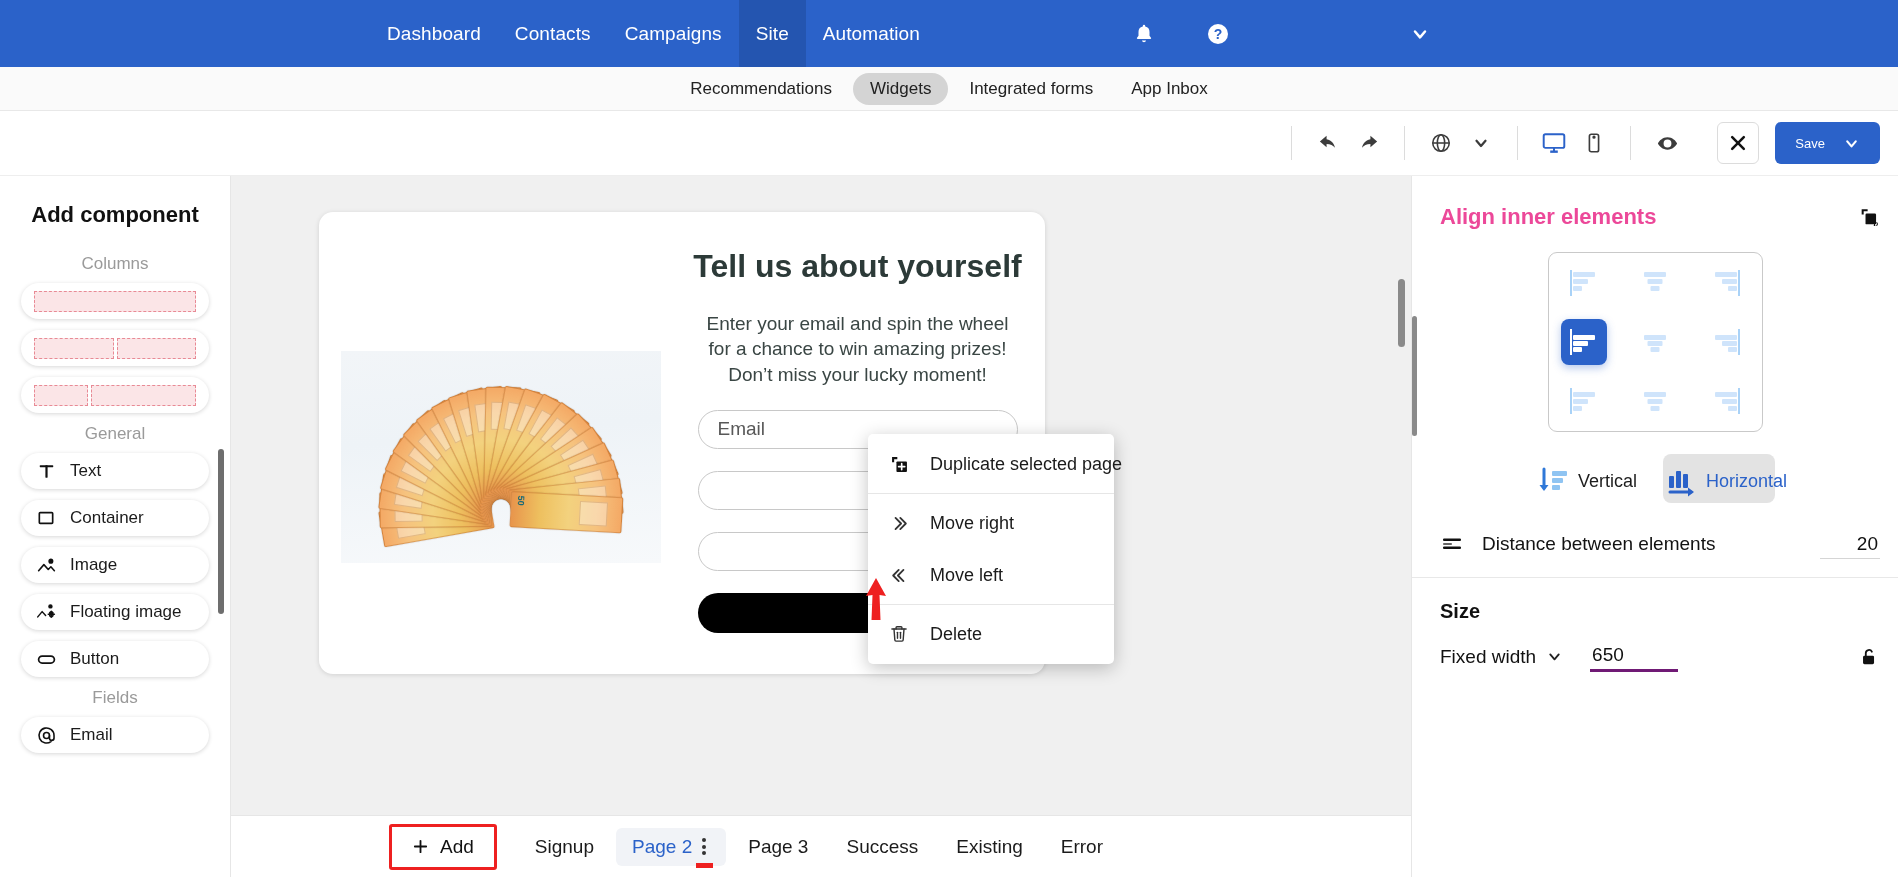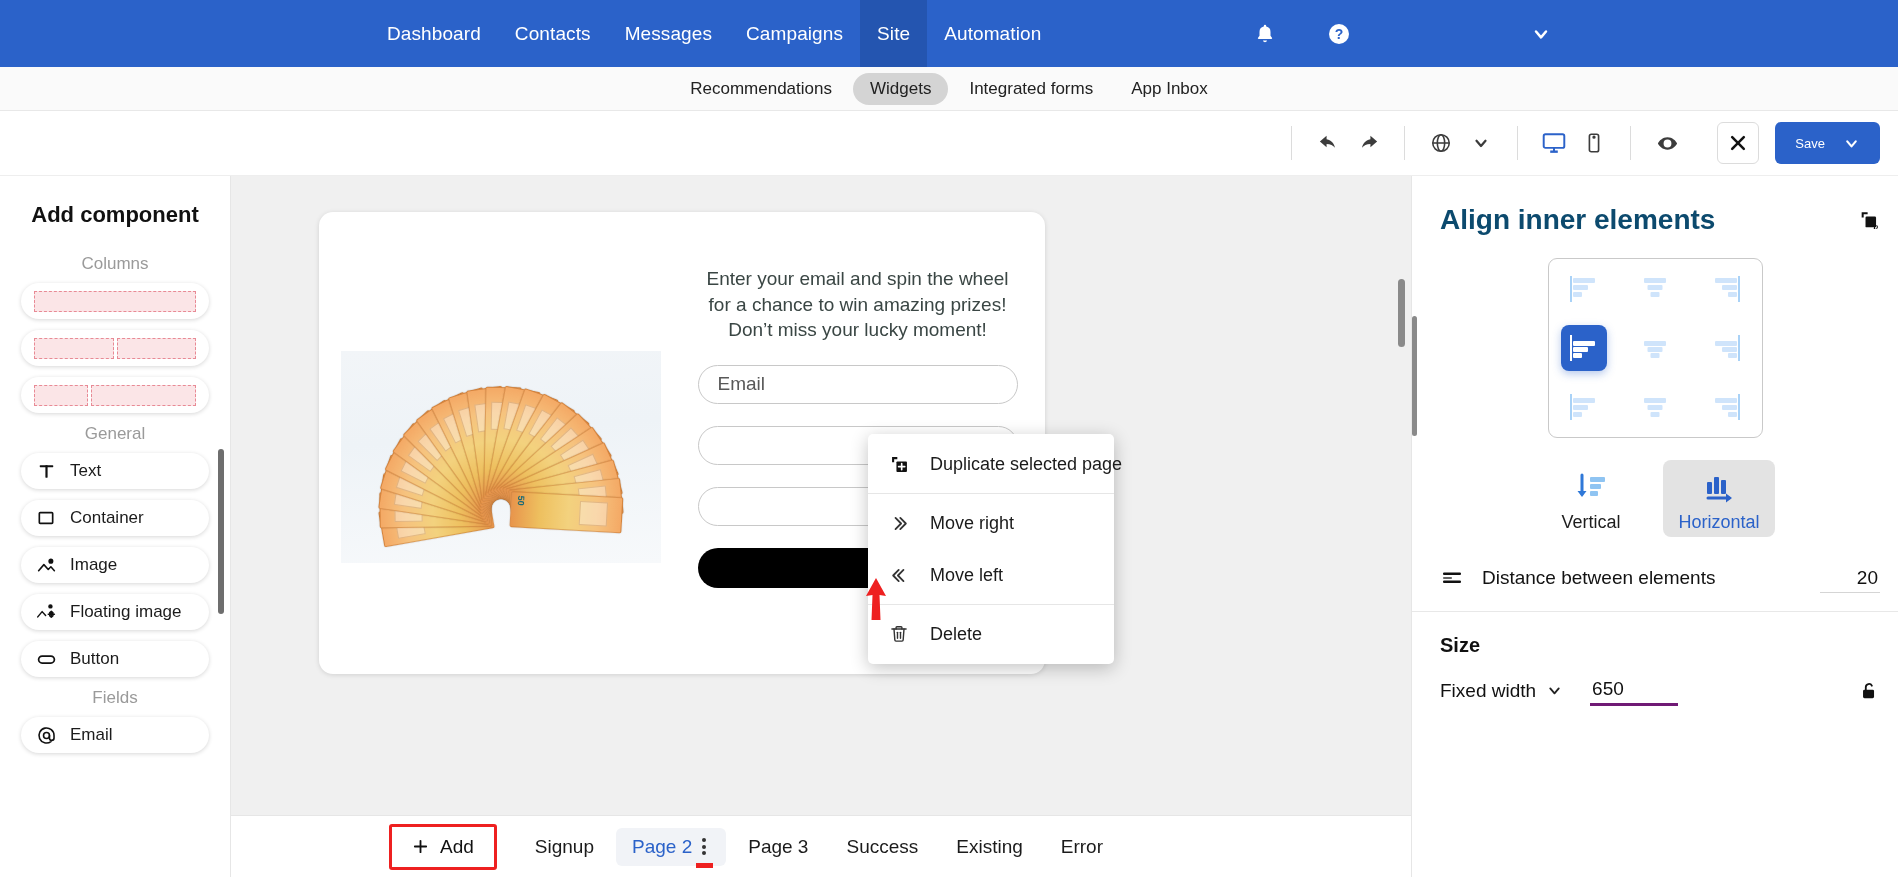--- a/index.html
+++ b/index.html
@@ -350,21 +350,21 @@
     border-left: 1px solid #e6e6e6;
     position: relative;
     overflow: hidden;
   }
   .rp-header {
     display: flex;
     align-items: center;
     justify-content: space-between;
     padding: 28px 18px 0 28px;
   }
-  .rp-title { font-size: 28px; font-weight: bold; color: #0c4a6e; }
+  .rp-title { font-size: 22px; font-weight: bold; color: #ec4899; }
   .align-grid {
     margin: 22px auto 0;
     width: 215px;
     height: 180px;
     border: 1px solid #c9c9c9;
     border-radius: 9px;
     display: grid;
     grid-template-columns: repeat(3,1fr);
     grid-template-rows: repeat(3,1fr);
     place-items: center;
@@ -384,21 +384,21 @@
     display: flex;
     align-items: flex-end;
     justify-content: center;
     margin-top: 22px;
     gap: 16px;
   }
   .orient-item {
     width: 112px;
     padding: 9px 0 4px;
     display: flex;
-    flex-direction: column;
+    flex-direction: row;
     align-items: center;
     gap: 7px;
     cursor: pointer;
     border-radius: 8px;
   }
   .orient-item.active { background: #e3e3e3; }
   .orient-label { font-size: 18px; color: #1d1d1d; }
   .orient-item.active .orient-label { color: #2b62c9; }
   .rp-row {
     display: flex;
@@ -512,21 +512,20 @@
   }
   .pagebar-spacer { width: 10px; }
 </style>
 </head>
 <body>
 
 <div class="topnav">
   <div class="topnav-links" id="topnav-links">
       <div class="topnav-link">Dashboard</div>
       <div class="topnav-link">Contacts</div>
-      <div class="topnav-link">Messages</div>
       <div class="topnav-link">Campaigns</div>
       <div class="topnav-link active">Site</div>
       <div class="topnav-link">Automation</div>
     </div>
   <div class="topnav-right">
     <div class="icon-btn-white">
       <svg width="22" height="22" viewBox="0 0 24 24" fill="#fff">
           <path d="M12 2a1.3 1.3 0 00-1.3 1.3v.6A6 6 0 006 9.8v4l-1.6 2.3A.8.8 0 005 17.4h14a.8.8 0 00.6-1.3L18 13.8v-4a6 6 0 00-4.7-5.9v-.6A1.3 1.3 0 0012 2zm0 19a2.4 2.4 0 002.3-1.8H9.7A2.4 2.4 0 0012 21z"></path>
         </svg>
     </div>
@@ -765,20 +764,21 @@
             </div>
             <div class="note" style="transform: rotate(84deg) translateY(-14px);">
               <span class="note-label">50</span>
             </div>
             <div class="note" style="transform: rotate(93.2deg) translateY(-14px);">
               <span class="note-label">50</span>
             </div>
           </div>
       </div>
       <div class="wc-right">
+        <div class="wc-head">Tell us about yourself</div>
         <div class="wc-sub">Enter your email and spin the wheel for a chance to win amazing prizes! Don’t miss your lucky moment!</div>
         <div class="wc-field">Email</div>
         <div class="wc-field empty"></div>
         <div class="wc-field empty"></div>
         <div class="wc-btn"></div>
       </div>
     </div>
 
     <div class="ctx-menu">
       <div class="ctx-item">

